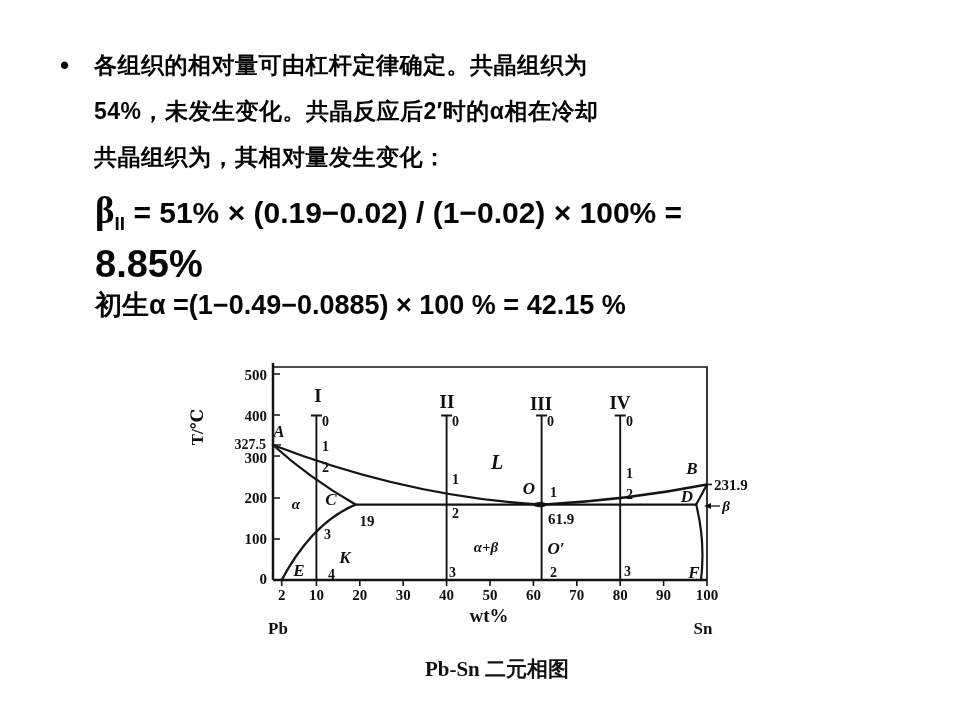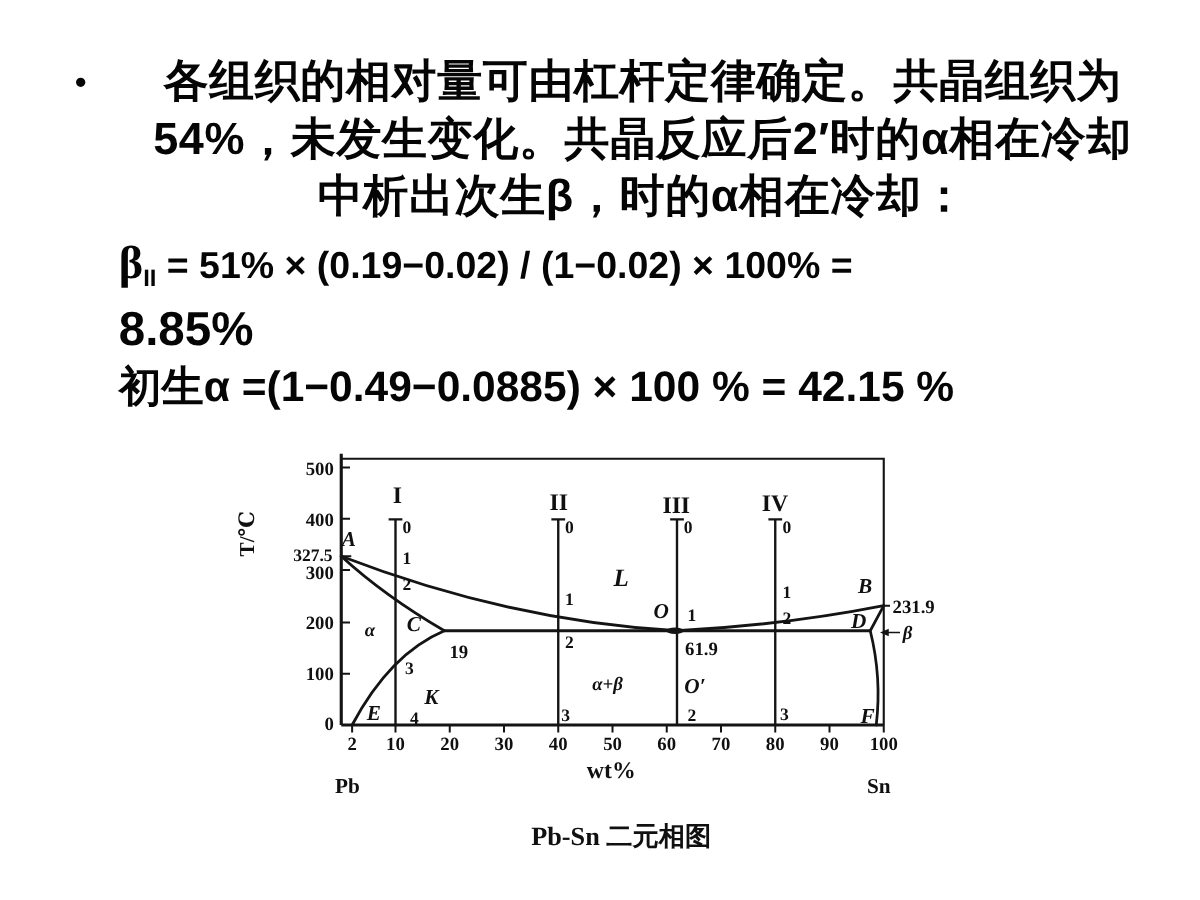--- a/index.html
+++ b/index.html
@@ -5,29 +5,29 @@
   html,body { margin:0; padding:0; background:#888; }
   .slide {
     position:relative; width:960px; height:720px; background:#ffffff;
     font-family:"Liberation Sans","DejaVu Sans",sans-serif; color:#050505; overflow:hidden;
   }
   .bullet-marker {
     position:absolute; left:60px; top:50px; font-size:26px; font-weight:bold;
   }
   .para { position:absolute; left:94px; top:42px; width:840px; }
   .zh-line {
-    display:block; font-size:36px; font-weight:bold; line-height:46px;
-    letter-spacing:0.5px; white-space:nowrap;text-align:center;
+    display:block; font-size:23px; font-weight:bold; line-height:46px;
+    letter-spacing:0.5px; white-space:nowrap;
   }
   .formula { position:absolute; font-weight:bold; white-space:nowrap; }
   .f-beta { left:95px; top:196px; font-size:30px; }
   .beta-symbol { font-family:"Liberation Serif","DejaVu Serif",serif; font-size:37px; line-height:30px; }
   .beta-sub { font-size:19px; font-weight:bold; }
   .f-result { left:95px; top:243px; font-size:38px; }
-  .f-alpha { left:95px; top:287px; font-size:34px; }
+  .f-alpha { left:95px; top:287px; font-size:27px; }
   svg .ln { stroke:#141414; fill:none; }
   svg text { fill:#101010; }
   .dt  { font:bold 15px "Liberation Serif","DejaVu Serif",serif; }
   .dts { font:bold 14px "Liberation Serif","DejaVu Serif",serif; }
   .dn  { font:bold 14px "Liberation Serif","DejaVu Serif",serif; }
   .dl  { font:italic bold 17px "Liberation Serif","DejaVu Serif",serif; }
   .dg  { font:italic bold 15px "Liberation Serif","DejaVu Serif",serif; }
   .rn  { font:bold 19px "Liberation Serif","DejaVu Serif",serif; }
   .big { font:italic bold 20px "Liberation Serif","DejaVu Serif",serif; }
   .axt { font:bold 17px "Liberation Serif","DejaVu Serif",serif; }
@@ -36,21 +36,21 @@
 </style>
 </head>
 <body>
 
 <div class="slide">
 
   <span class="bullet-marker">•</span>
   <div class="para">
     <span class="zh-line">各组织的相对量可由杠杆定律确定。共晶组织为</span>
     <span class="zh-line">54%，未发生变化。共晶反应后2′时的α相在冷却</span>
-    <span class="zh-line">中析出次生β，时的α相在冷却：</span>
+    <span class="zh-line">共晶组织为，其相对量发生变化：</span>
   </div>
 
   <div class="formula f-beta"><span class="beta-symbol">β</span><sub class="beta-sub">II</sub><span> = 51% × (0.19−0.02) / (1−0.02) × 100% =</span></div>
   <div class="formula f-result">8.85%</div>
   <div class="formula f-alpha">初生α =(1−0.49−0.0885) × 100 % = 42.15 %</div>
 
   <svg style="position:absolute; left:185px; top:345px;" width="590" height="360" viewBox="185 345 590 360">
 
     <path class="ln" stroke-width="1.7" d="M273,367 L707,367 L707,580"></path>
     <path class="ln" stroke-width="2.5" d="M273,363 L273,580"></path>

